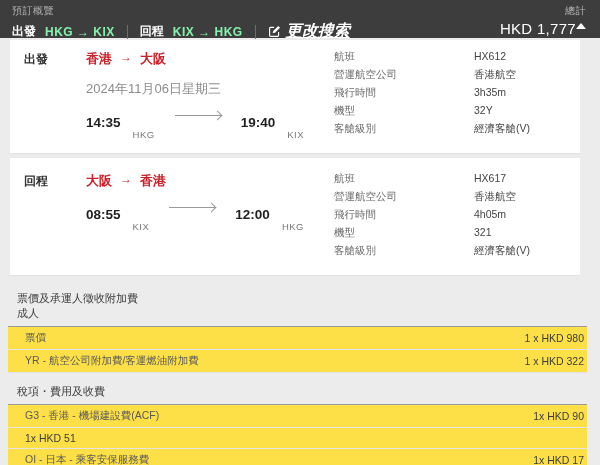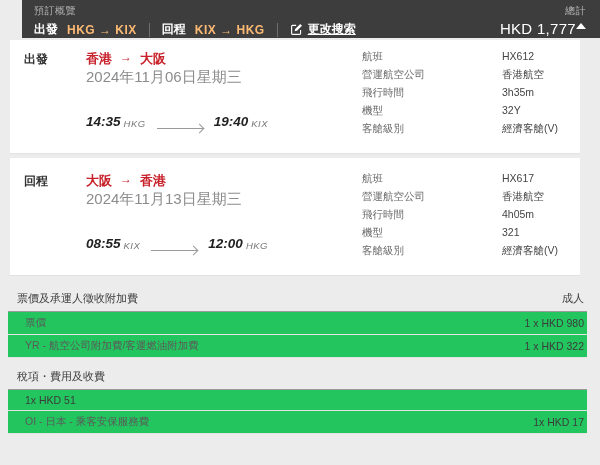--- a/index.html
+++ b/index.html
@@ -4,69 +4,69 @@
 <style>
   * { margin:0; padding:0; box-sizing:border-box; }
   html,body { width:600px; height:465px; overflow:hidden; }
   body {
     font-family:"Liberation Sans","DejaVu Sans",sans-serif;
     background:#ececec; color:#333; font-size:11px;
   }
   
   .topbar {
     background:#3d3d3d; height:38px; padding:4px 14px 0 12px;
-    display:flex; justify-content:space-between; align-items:flex-start;margin-left:22px;
+    display:flex; justify-content:space-between; align-items:flex-start;
   }
   .topbar-left .overview { font-size:10px; color:#b3b3b3; letter-spacing:.5px; }
   .topbar-route-row { display:flex; align-items:center; margin-top:3px; gap:9px; }
   .tb-label { color:#fff; font-weight:bold; font-size:12px; }
-  .tb-route { color:#fdba74; font-weight:bold; font-size:12px; letter-spacing:.5px; }
+  .tb-route { color:#86efac; font-weight:bold; font-size:12px; letter-spacing:.5px; }
   .tb-divider { width:1px; height:14px; background:#6e6e6e; margin:0 3px; }
   .tb-edit { display:flex; align-items:center; gap:5px; cursor:pointer; text-decoration:none; }
-  .tb-edit-label { color:#fff; font-size:12px; font-weight:bold; text-decoration:underline; }
+  .tb-edit-label { color:#fff; font-size:16px; font-weight:bold; text-decoration:underline;font-style:italic; }
   .topbar-right { text-align:right; }
   .topbar-right .total-label { font-size:10px; color:#b3b3b3; letter-spacing:.5px; }
   .total-row { display:flex; align-items:center; gap:0; margin-top:2px; }
   .total-value { color:#fff; font-size:15px; letter-spacing:.3px; }
   .chevron-up {
     width:0; height:0; border-left:5px solid transparent; margin-top:-6px;
     border-right:5px solid transparent; border-bottom:6px solid #fff; cursor:pointer;
   }
   
   .card {
     background:#fff; margin:0 20px 4px 10px; padding:8px 0 13px 14px;
     display:flex; border-bottom:1px solid #e2e2e2;
   }
   .card.first { margin-top:2px; }
   .dir-label { width:62px; font-weight:bold; font-size:12px; color:#333; padding-top:3px; }
   .seg-main { width:248px; }
   .route-row { display:flex; gap:8px; padding-top:2px; }
   .route-city { color:#c8232c; font-weight:bold; font-size:13px; }
   .route-arrow { color:#c8232c; font-weight:bold; font-size:12px; }
-  .seg-date { color:#8c8c8c; font-size:15px; margin-top:0; }
-  .time-row { display:flex; align-items:flex-end; margin-top:17px; gap:3px;font-style:italic; }
+  .seg-date { color:#8c8c8c; font-size:13px; margin-top:12px; }
+  .time-row { display:flex; align-items:flex-start; margin-top:17px; gap:12px; }
   .time-big { font-weight:bold; font-size:13.5px; color:#222; }
   .port-code { font-size:9.5px; color:#777; letter-spacing:.5px; margin-top:14px; }
   .flight-arrow { position:relative; width:46px; height:1px; background:#9a9a9a; margin:0 8px; }
   .flight-arrow::after {
     content:''; position:absolute; right:0; top:-3px; width:6px; height:6px;
     border-top:1px solid #9a9a9a; border-right:1px solid #9a9a9a; transform:rotate(45deg);
   }
-  .seg-details { flex:1; padding-top:2px;margin-left:28px; }
+  .seg-details { flex:1; padding-top:2px; }
   .det-row { display:flex; margin-bottom:4px; }
   .det-label { width:140px; color:#6b6b6b; font-size:10.5px; }
   .det-value { color:#444; font-size:10.5px;text-align:right; }
   
   .fare { margin:11px 13px 0 8px; }
   .fare-header {
     display:flex; justify-content:space-between; padding:4px 3px 5px 9px;
-    color:#3c3c3c; font-size:11px; border-bottom:1px solid #9a9a9a;
+    color:#3c3c3c; font-size:11px; border-bottom:1px solid #9a9a9a;flex-direction:column;
   }
   .fare-row {
-    background:#22c55e; display:flex; justify-content:space-between;
+    background:#fde047; display:flex; justify-content:space-between;
     padding:4px 3px 4px 17px; border-bottom:1px solid #e4e4e4; align-items:center;
   }
   .fare-row .lbl { color:#5a5a5a; font-size:10.5px; }
   .fare-row .val { color:#3c3c3c; font-size:10.5px; }
   .fare-gap { height:7px; }
 </style>
 </head>
 <body>
 
 <div class="topbar">
@@ -141,21 +141,20 @@
 </div>
 
 <div class="card" style="padding-top:12px;">
   <div class="dir-label">回程</div>
   <div class="seg-main">
     <div class="route-row">
       <span class="route-city">大阪</span>
       <span class="route-arrow">→</span>
       <span class="route-city">香港</span>
     </div>
-    <div class="seg-date">2024年11月13日星期三</div>
     <div class="time-row">
       <span class="time-big">08:55</span>
       <span class="port-code">KIX</span>
       <span class="flight-arrow"></span>
       <span class="time-big">12:00</span>
       <span class="port-code">HKG</span>
     </div>
   </div>
   <div class="seg-details">
     <div class="det-row">
@@ -196,20 +195,24 @@
     <span class="val">1 x HKD 322</span>
   </div>
 
   <div class="fare-gap"></div>
 
   <div class="fare-header">
     <span>稅項・費用及收費</span>
     <span></span>
   </div>
   <div class="fare-row">
+    <span class="lbl">G3 - 香港 - 機場建設費(ACF)</span>
+    <span class="val">1x HKD 90</span>
+  </div>
+  <div class="fare-row">
     <span class="val">1x HKD 51</span>
   </div>
   <div class="fare-row">
     <span class="lbl">OI - 日本 - 乘客安保服務費</span>
     <span class="val">1x HKD 17</span>
   </div>
 
 </div>
 
 </body></html>

